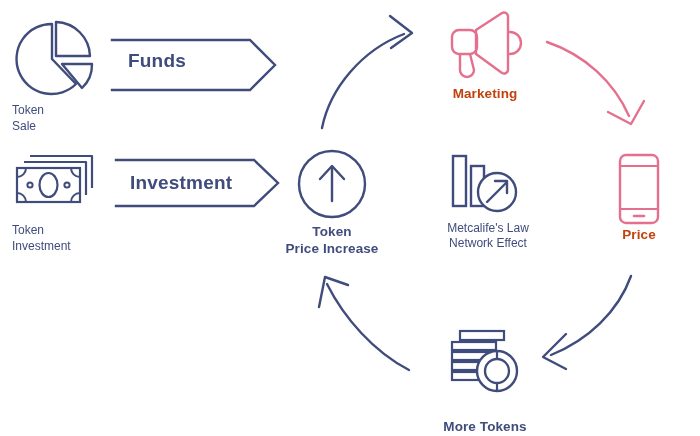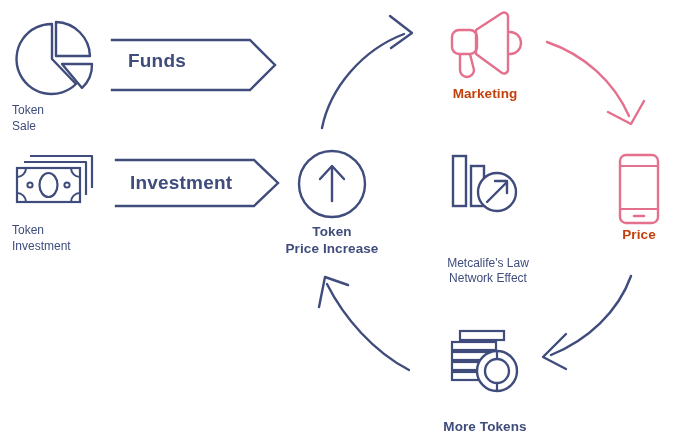--- a/index.html
+++ b/index.html
@@ -34,21 +34,20 @@
     white-space: pre-line;
   }
   .cap-bold {
     font-weight: bold;
     font-size: 13.5px;
     letter-spacing: 0.1px;
   }
   .cap-light {
     font-weight: normal;
     font-size: 12px;
-    margin-top: 35px;
   }
   .cap-blue { color: #3f4c7c; }
   .cap-pink { color: #c2410c; }
   .cap-left {
     text-align: left;
     color: #3f4c7c;
     font-size: 12px;
     line-height: 1.35;
   }
   .banner-text {

